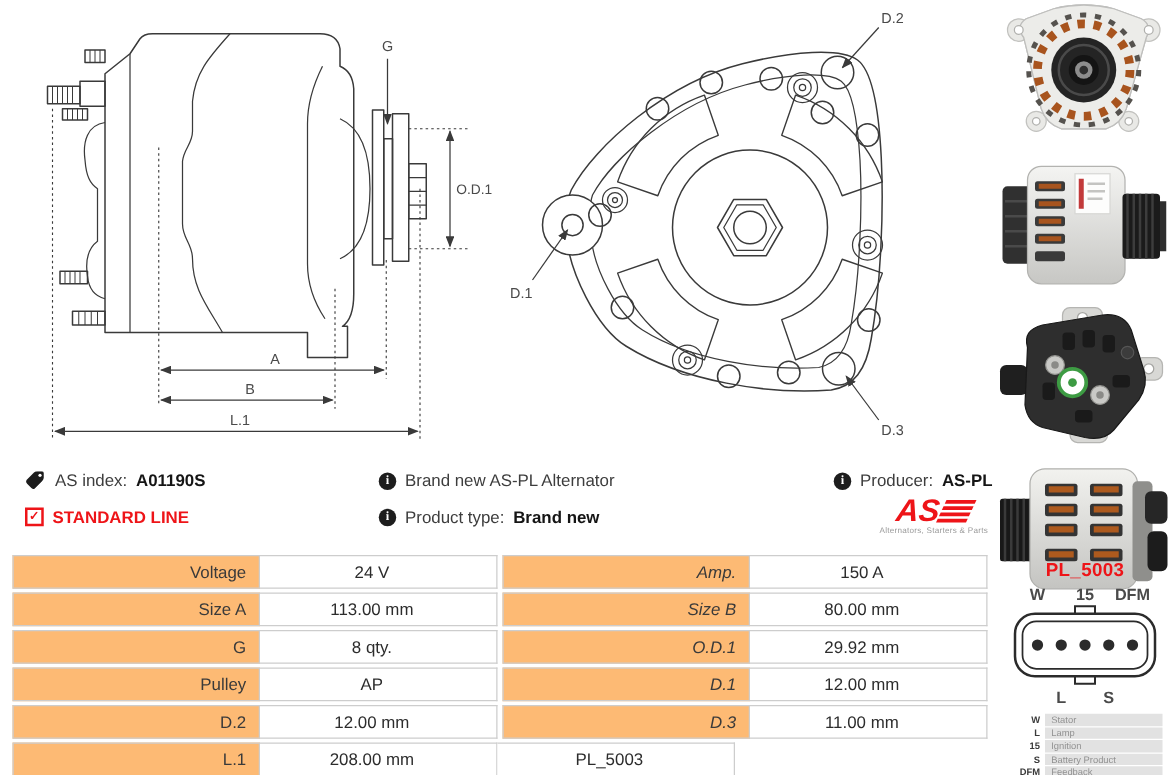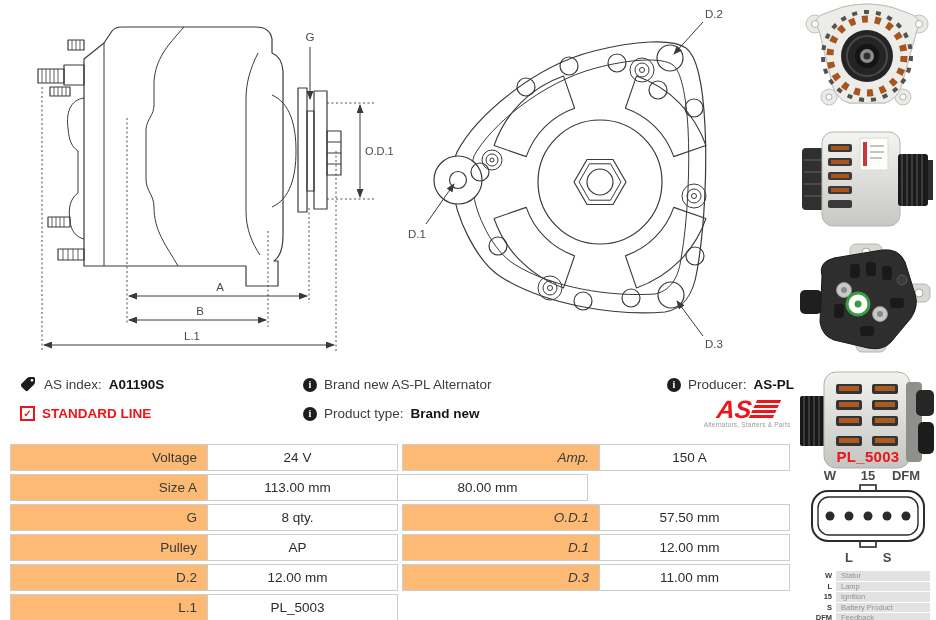--- a/index.html
+++ b/index.html
@@ -326,42 +326,44 @@
   <div class="spec-table">
     <div class="srow">
       <div class="cell lbl">Voltage</div>
       <div class="cell val">24 V</div>
       <div class="cell lbl l2">Amp.</div>
       <div class="cell val">150 A</div>
     </div>
     <div class="srow">
       <div class="cell lbl">Size A</div>
       <div class="cell val">113.00 mm</div>
+      <div class="cell lbl l2">Size B</div>
       <div class="cell val">80.00 mm</div>
     </div>
     <div class="srow">
       <div class="cell lbl">G</div>
       <div class="cell val">8 qty.</div>
       <div class="cell lbl l2">O.D.1</div>
-      <div class="cell val">57.50 mm</div>
+      <div class="cell val">29.92 mm</div>
     </div>
     <div class="srow">
       <div class="cell lbl">Pulley</div>
       <div class="cell val">AP</div>
       <div class="cell lbl l2">D.1</div>
       <div class="cell val">12.00 mm</div>
     </div>
     <div class="srow">
       <div class="cell lbl">D.2</div>
       <div class="cell val">12.00 mm</div>
       <div class="cell lbl l2">D.3</div>
       <div class="cell val">11.00 mm</div>
     </div>
     <div class="srow">
       <div class="cell lbl">L.1</div>
+      <div class="cell val">208.00 mm</div>
       <div class="cell val">PL_5003</div>
     </div>
   </div>
 
   <div class="plug">
     <div class="plug-title">PL_5003</div>
     <svg class="plug-svg" width="122" height="100" viewBox="0 0 122 100">
       <g stroke="#2b2b2b" fill="none">
         <rect x="53" y="18" width="16" height="9" stroke-width="1.6" fill="#fff"></rect>
         <rect x="53" y="71" width="16" height="9" stroke-width="1.6" fill="#fff"></rect>

